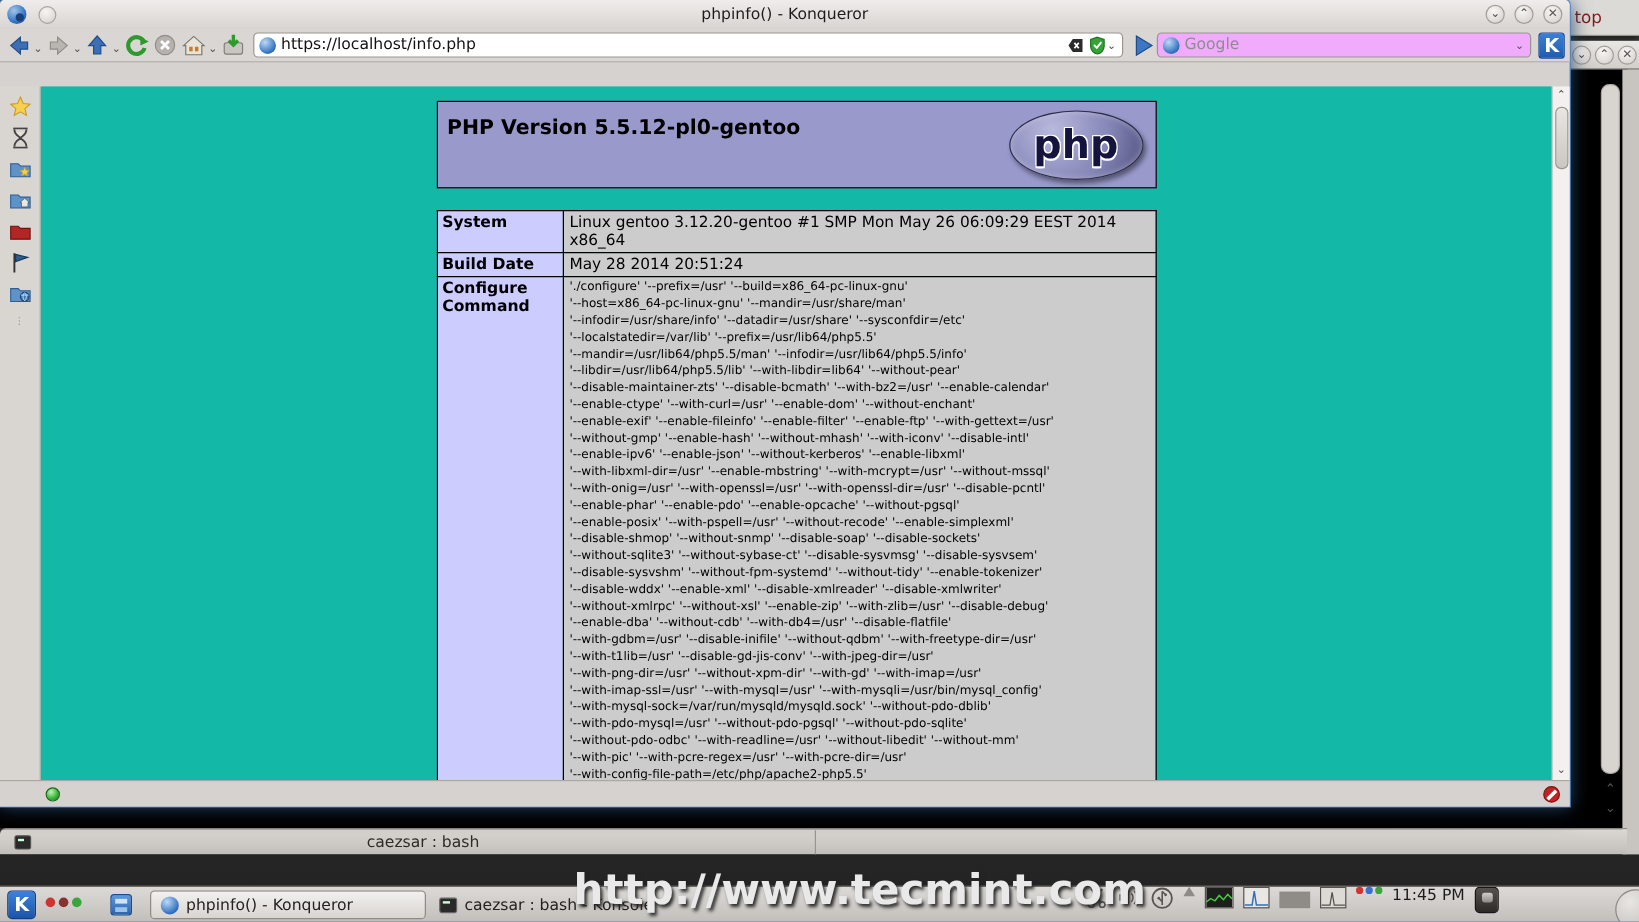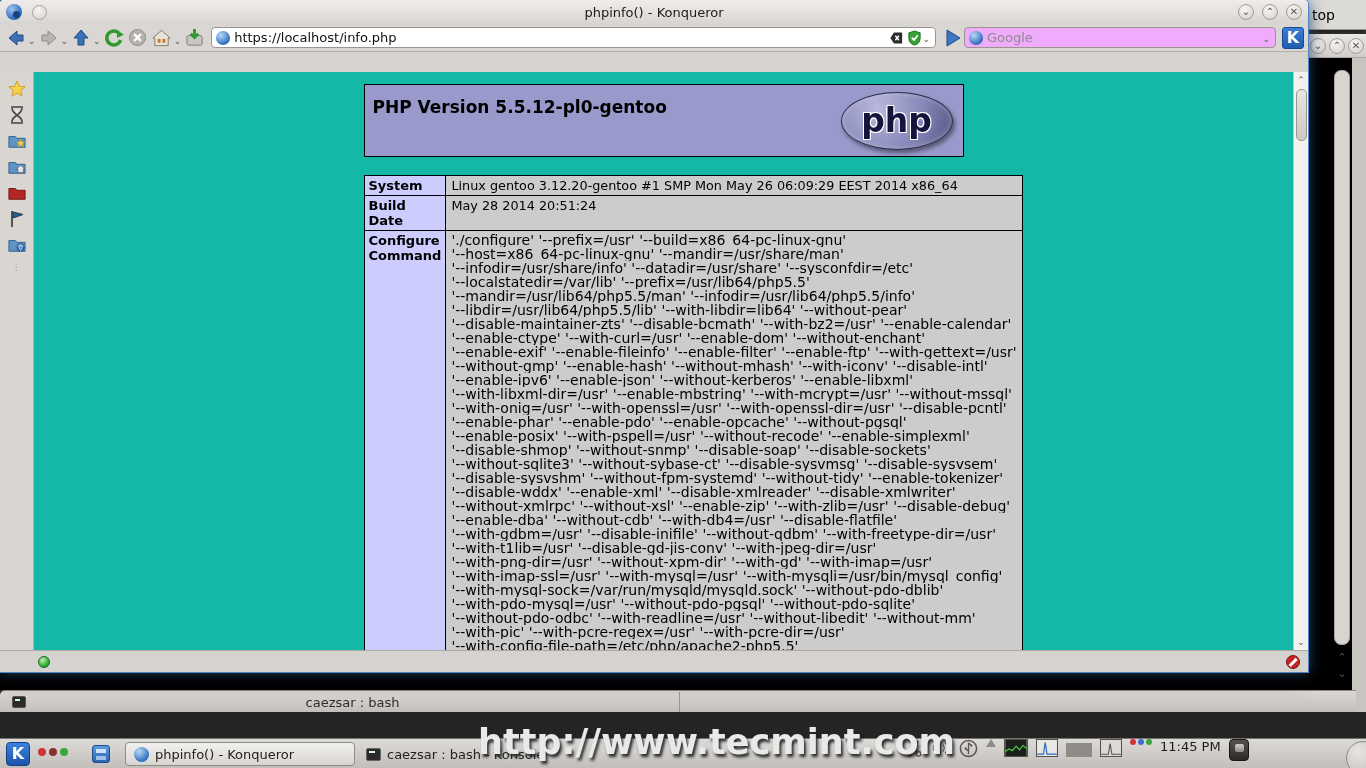--- a/index.html
+++ b/index.html
@@ -4,21 +4,21 @@
 <style>
   * { margin:0; padding:0; box-sizing:border-box; }
   html,body { width:1366px; height:768px; overflow:hidden;
     font-family:"DejaVu Sans","Liberation Sans",sans-serif; }
   .desktop { position:relative; width:1366px; height:768px;
     background:linear-gradient(#3e3e3e,#232323); overflow:hidden; }
 
   
   .bg-top-win { position:absolute; left:1298px; top:0; width:68px; height:30px;
     background:#dcdad7; border-bottom:1px solid #9a9791; box-shadow:0 3px 6px rgba(0,0,0,.5);
-    display:flex; align-items:center; font-size:14px; color:#000000; }
+    display:flex; align-items:center; font-size:14px; color:#7f1d1d; }
   .bg-top-win .half-btn { width:16px; height:16px; border-radius:50%;
     background:radial-gradient(circle at 40% 30%,#f6f4f2,#cfccc8); border:1px solid #a5a19c;
     margin-left:-8px; margin-right:6px; position:relative; }
   .bg-top-win .half-btn::after{ content:"✕"; position:absolute; left:3px; top:0px; font-size:10px; color:#666;}
 
   
   .konsole-titlebar { position:absolute; left:1306px; top:34px; width:60px; height:24px;
     background:linear-gradient(#e9e7e4,#d2cfcb); border-bottom:1px solid #aba7a2;
     display:flex; align-items:center; gap:3px; padding-left:4px; }
   .konsole-black { position:absolute; left:0; top:58px; width:1356px; height:632px; background:#000; }
@@ -98,21 +98,21 @@
   .php-logo { width:112px; height:58px; border-radius:50%;
     background:radial-gradient(circle at 32% 28%,#b9b9dd,#8686b8 55%,#4e4e7c);
     border:1px solid #2c2c4a; box-shadow:2px 3px 4px rgba(0,0,0,.45), inset 0 0 6px rgba(255,255,255,.35);
     display:flex; align-items:center; justify-content:center;
     font-weight:bold; font-size:33px; color:#14143c;
     text-shadow:-1px -1px 0 #fff,1px -1px 0 #fff,-1px 1px 0 #fff,1px 1px 0 #fff; }
   .php-table { width:600px; margin-top:18px; border-collapse:collapse; }
   .php-table td { border:1px solid #000; vertical-align:top; }
   .td-label { width:105px; background:#ccccff; font-weight:bold; font-size:13px; padding:2px 4px; }
   .td-value { background:#cccccc; font-size:12.8px; padding:2px 5px; line-height:15px; }
-  .cfg-line { white-space:pre; font-size:14px; line-height:14px; overflow:hidden; }
+  .cfg-line { white-space:pre; font-size:10px; line-height:14px; overflow:hidden; }
 
   .statusbar { position:absolute; left:0; bottom:0; width:1308px; height:22px;
     background:#d6d2cf; border-top:1px solid #aca8a3; display:flex; align-items:center; }
   .green-orb { width:12px; height:12px; border-radius:50%; margin-left:38px;
     background:radial-gradient(circle at 35% 30%,#c2f2b8,#33b133 60%,#1d7a1d); border:1px solid #1a6b1a;}
   .adblock { width:14px; height:14px; border-radius:50%; margin-left:auto; margin-right:8px;
     background:#c42323; border:1px solid #7e1414; position:relative; }
   .adblock::after { content:""; position:absolute; left:1px; top:5px; width:10px; height:2.5px;
     background:#fff; transform:rotate(-45deg); }
 

